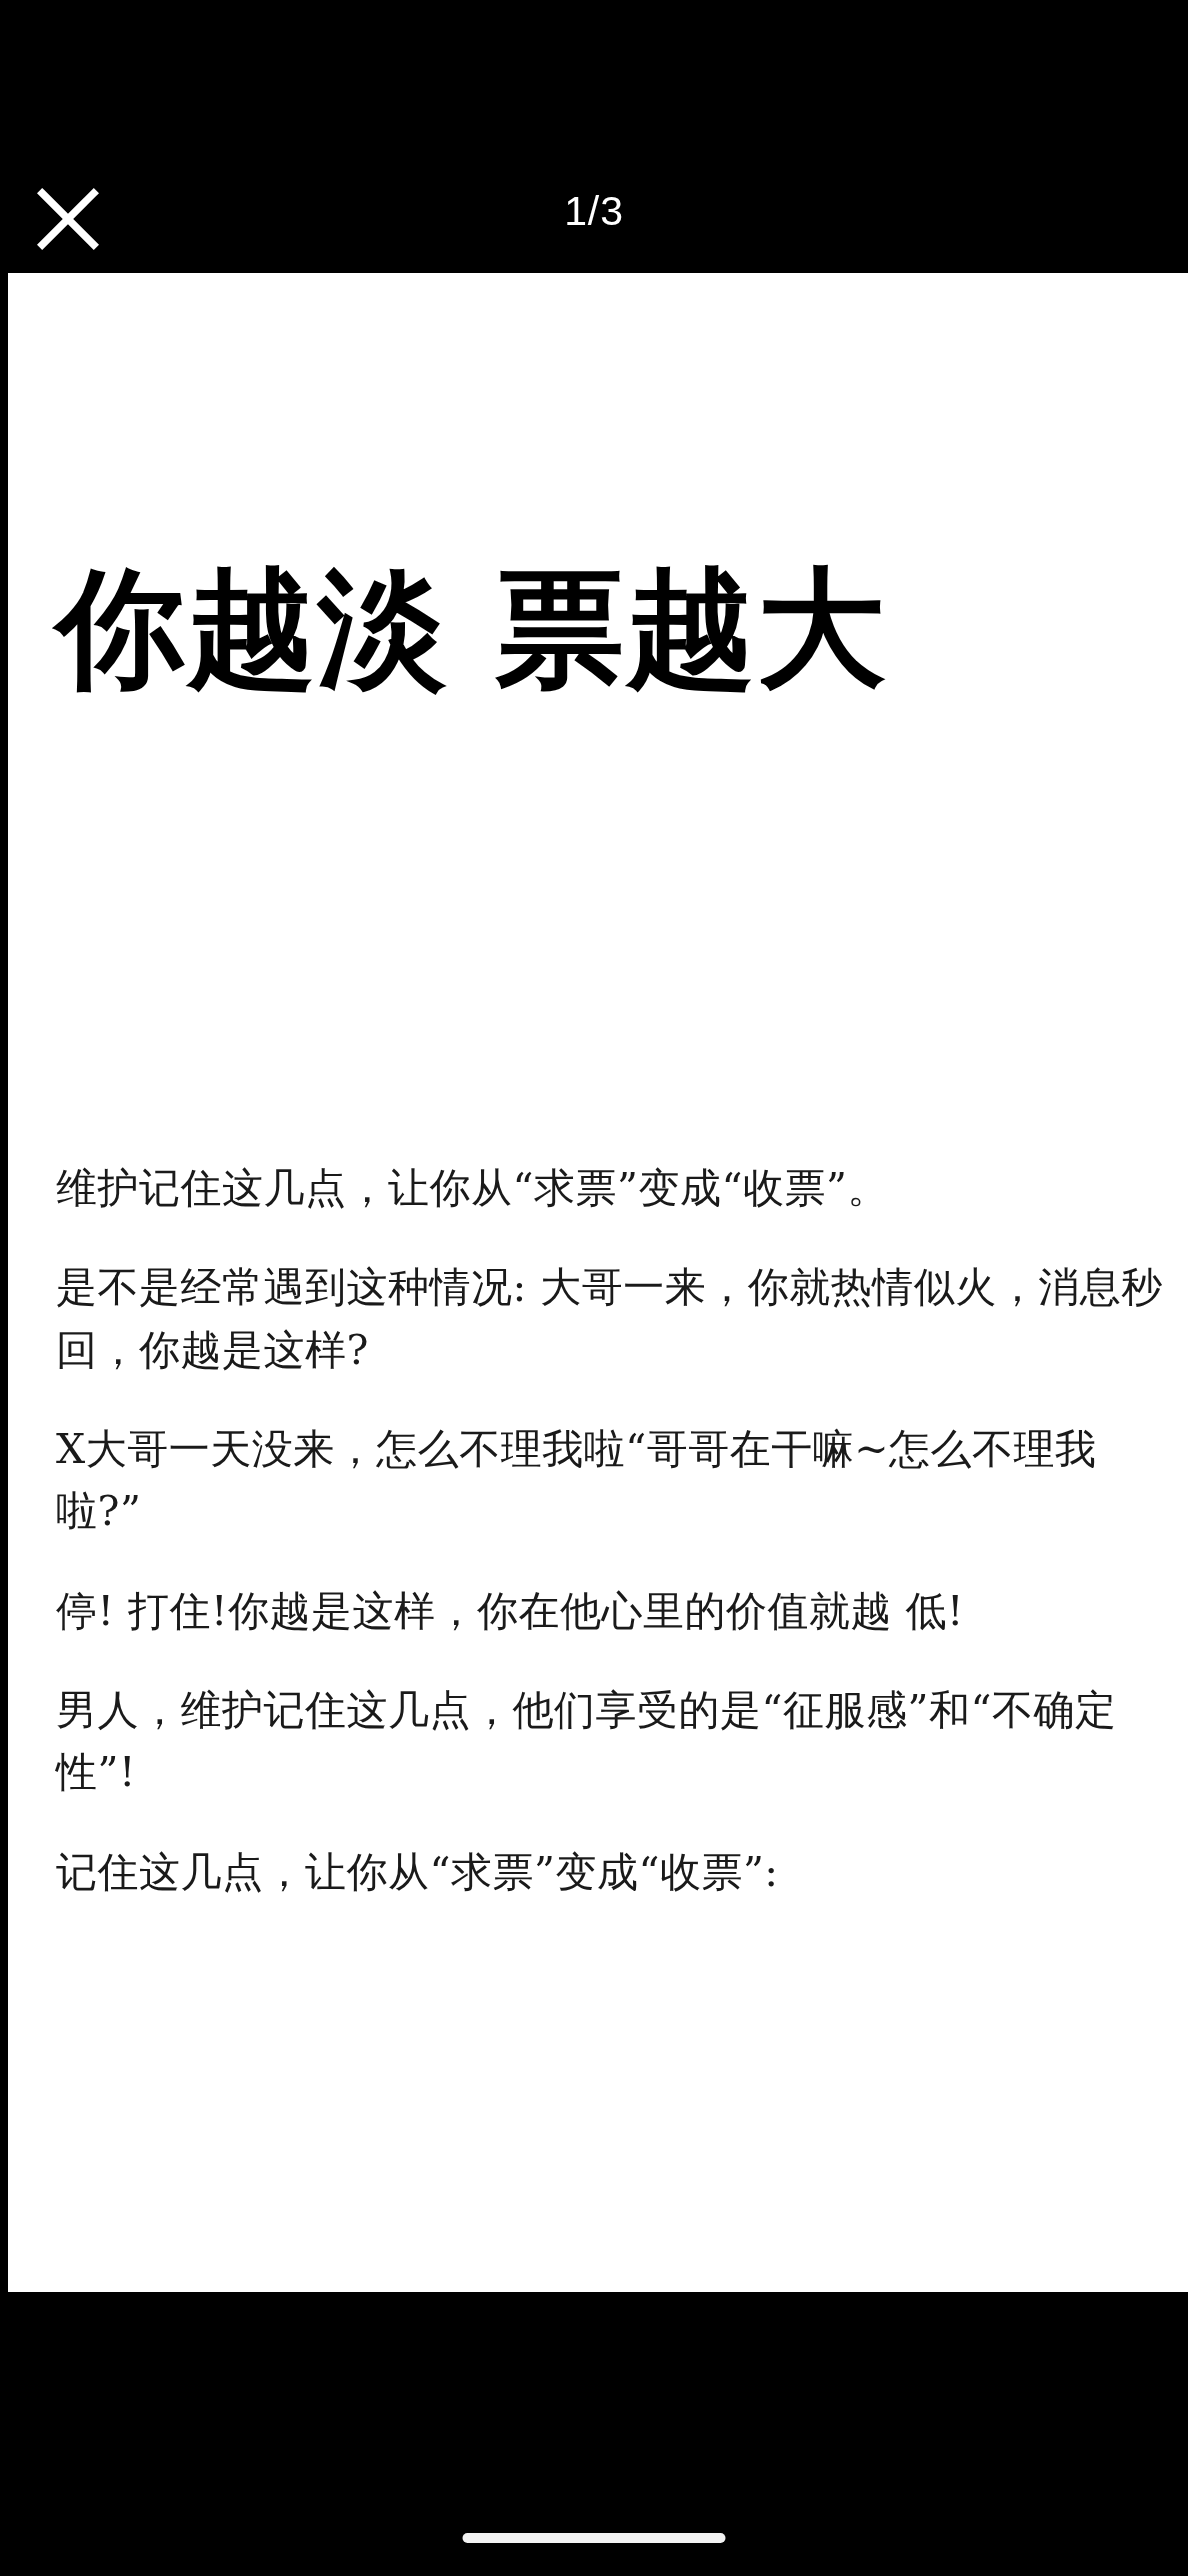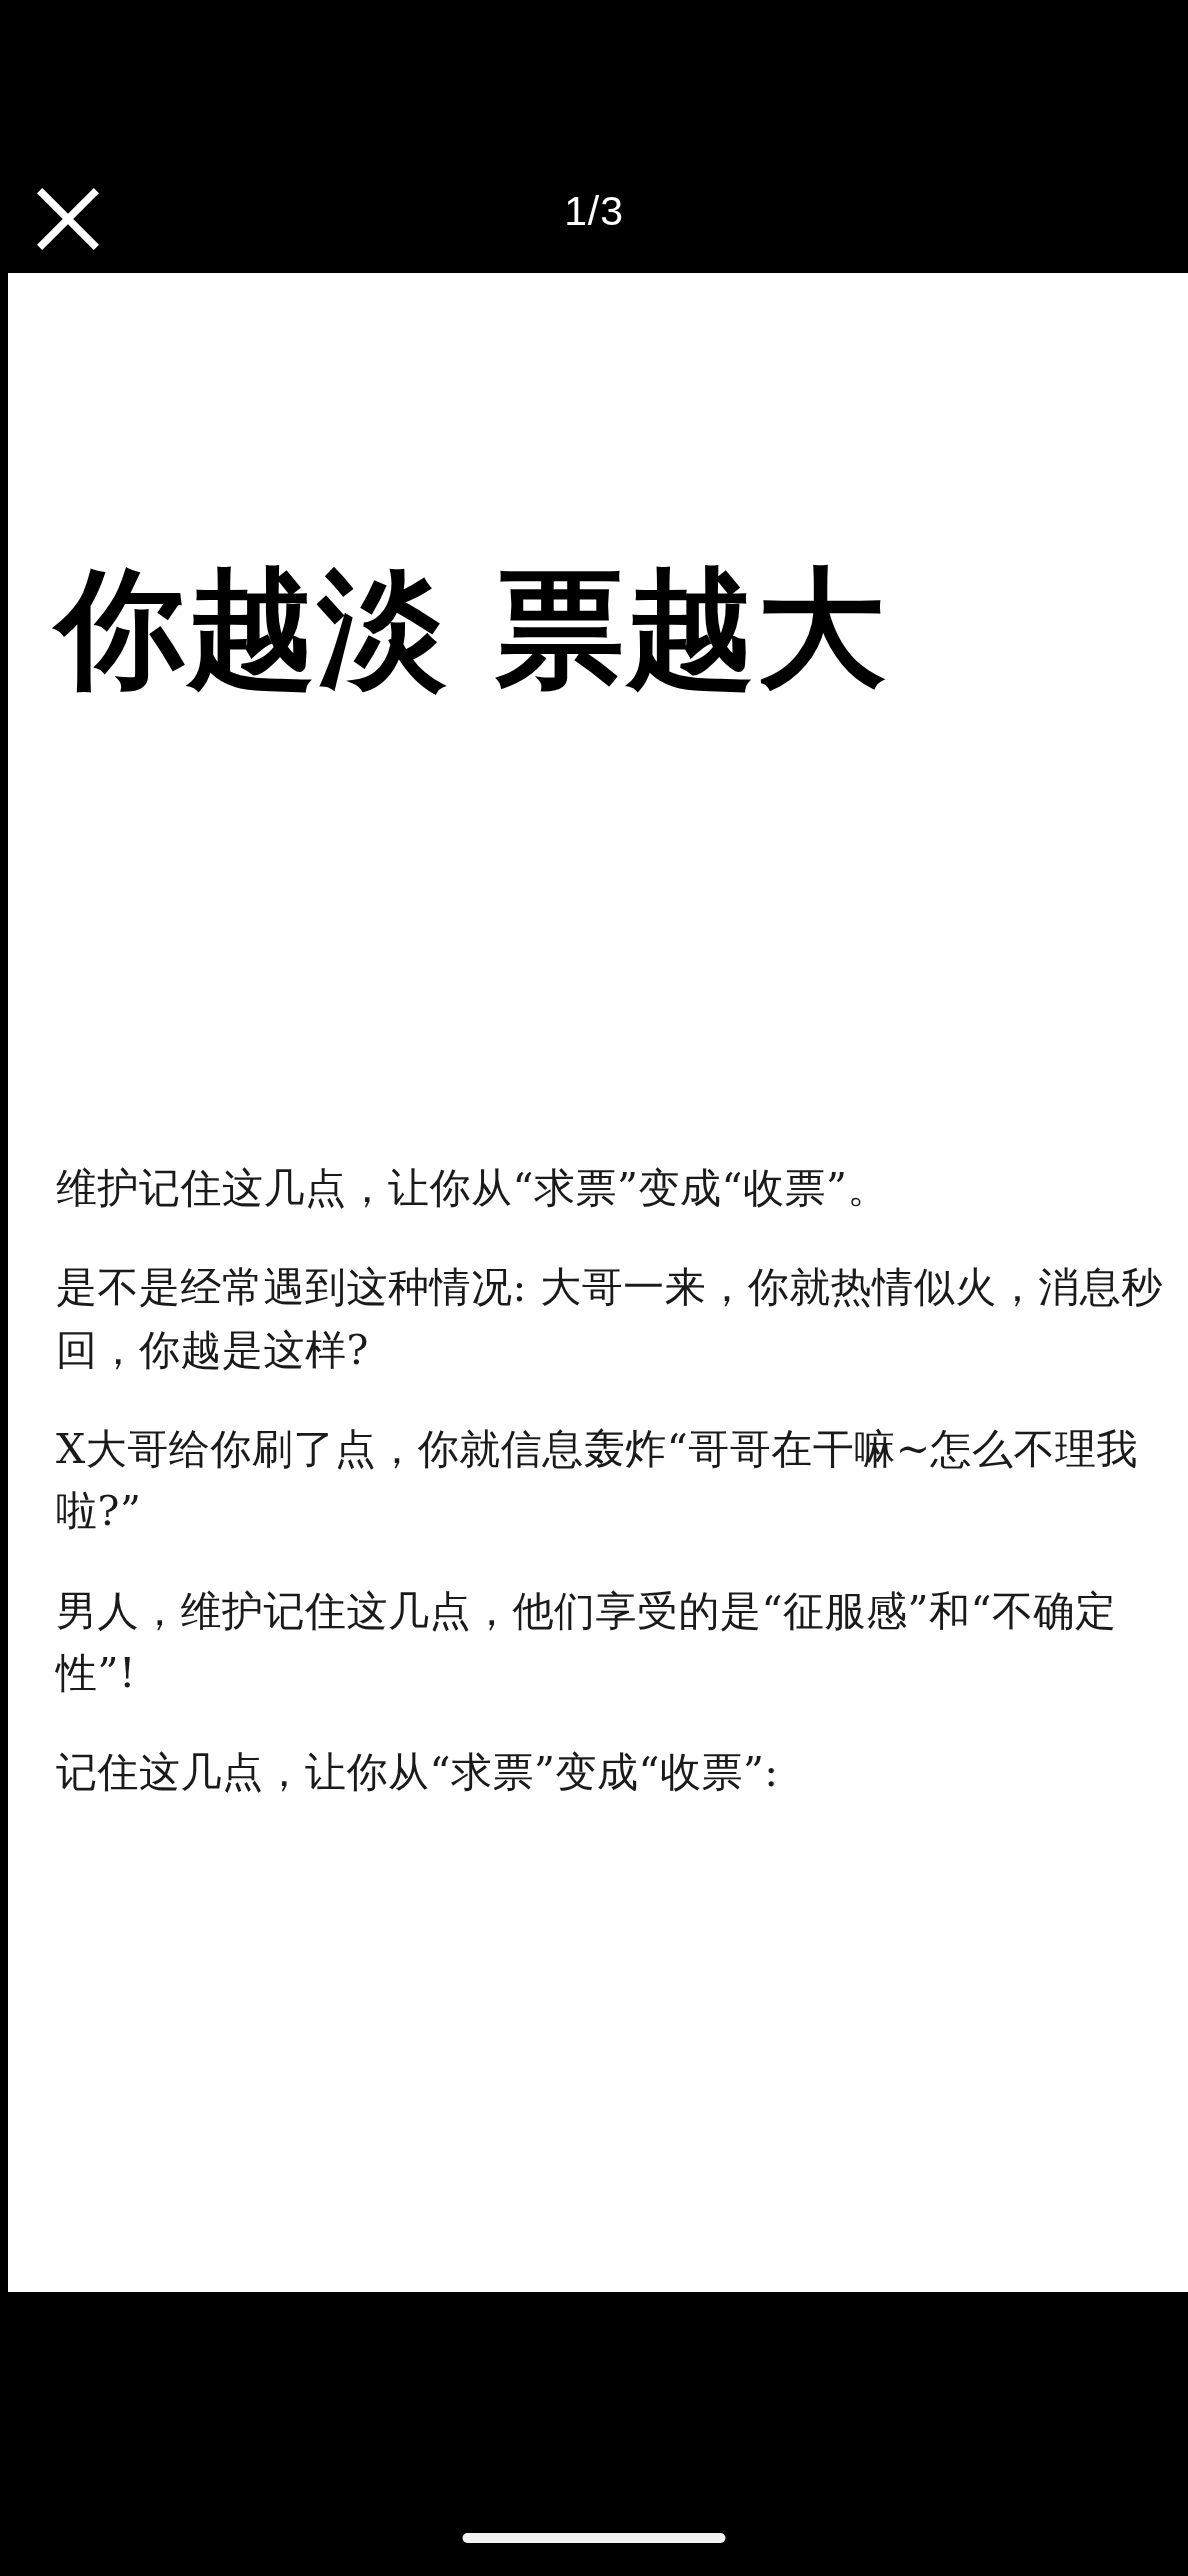--- a/index.html
+++ b/index.html
@@ -123,21 +123,22 @@
     </div>
     <div class="page-indicator">1/3</div>
   </div>
 
   <div class="sheet">
     <div class="headline">你越淡 票越大</div>
 
     <div class="body-text">
       <p class="para">维护记住这几点，让你从“求票”变成“收票”。</p>
       <p class="para">是不是经常遇到这种情况: 大哥一来，你就热情似火，消息秒回，你越是这样?</p>
-      <p class="para">X大哥给你刷了点，你就信息轰炸“哥哥在干嘛~怎么不理我啦?”</p>
+      <p class="para">X大哥一天没来，怎么不理我啦“哥哥在干嘛~怎么不理我啦?”</p>
+      <p class="para">停! 打住!你越是这样，你在他心里的价值就越 低!</p>
       <p class="para">男人，维护记住这几点，他们享受的是“征服感”和“不确定性”!</p>
       <p class="para">记住这几点，让你从“求票”变成“收票”:</p>
     </div>
   </div>
 
   <div class="bottombar">
     <div class="home-indicator"></div>
   </div>
 
 </div>

